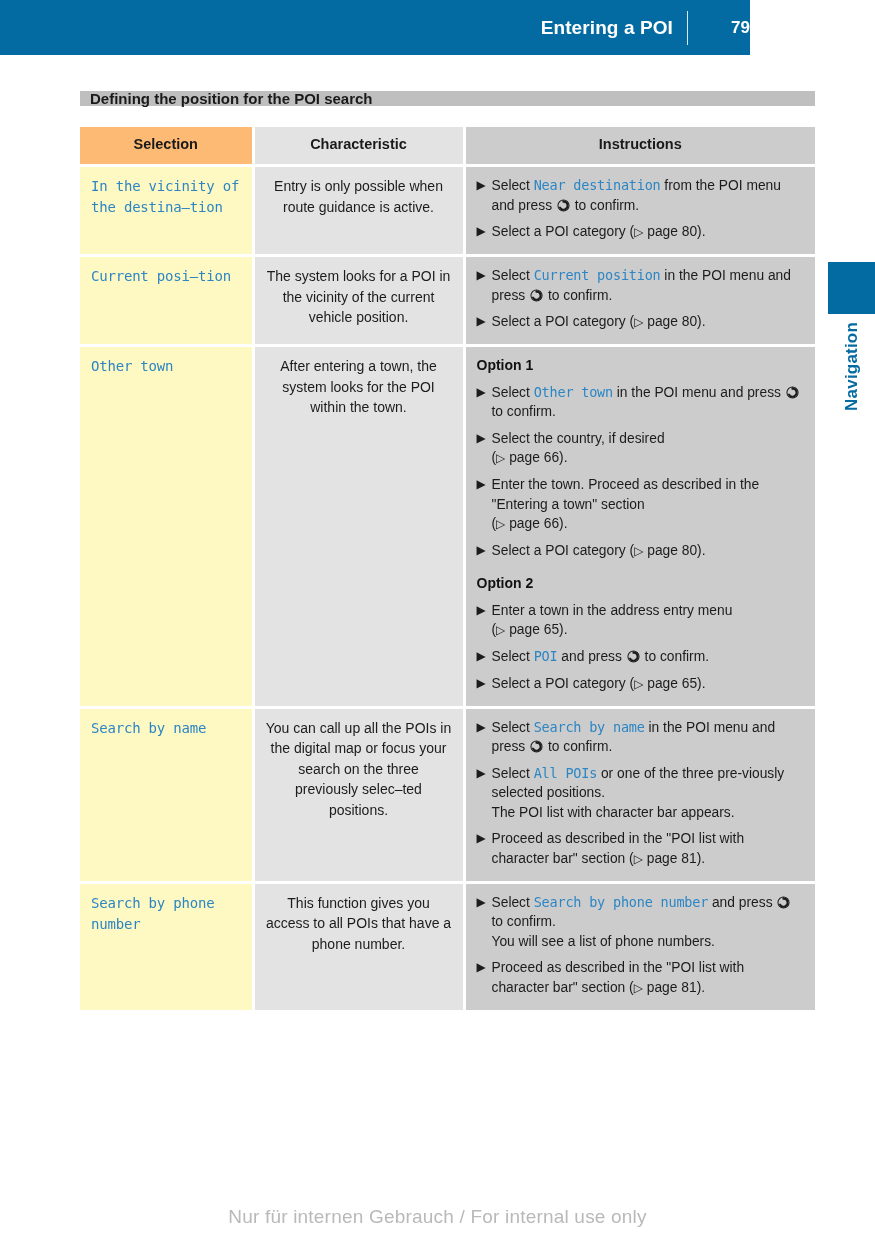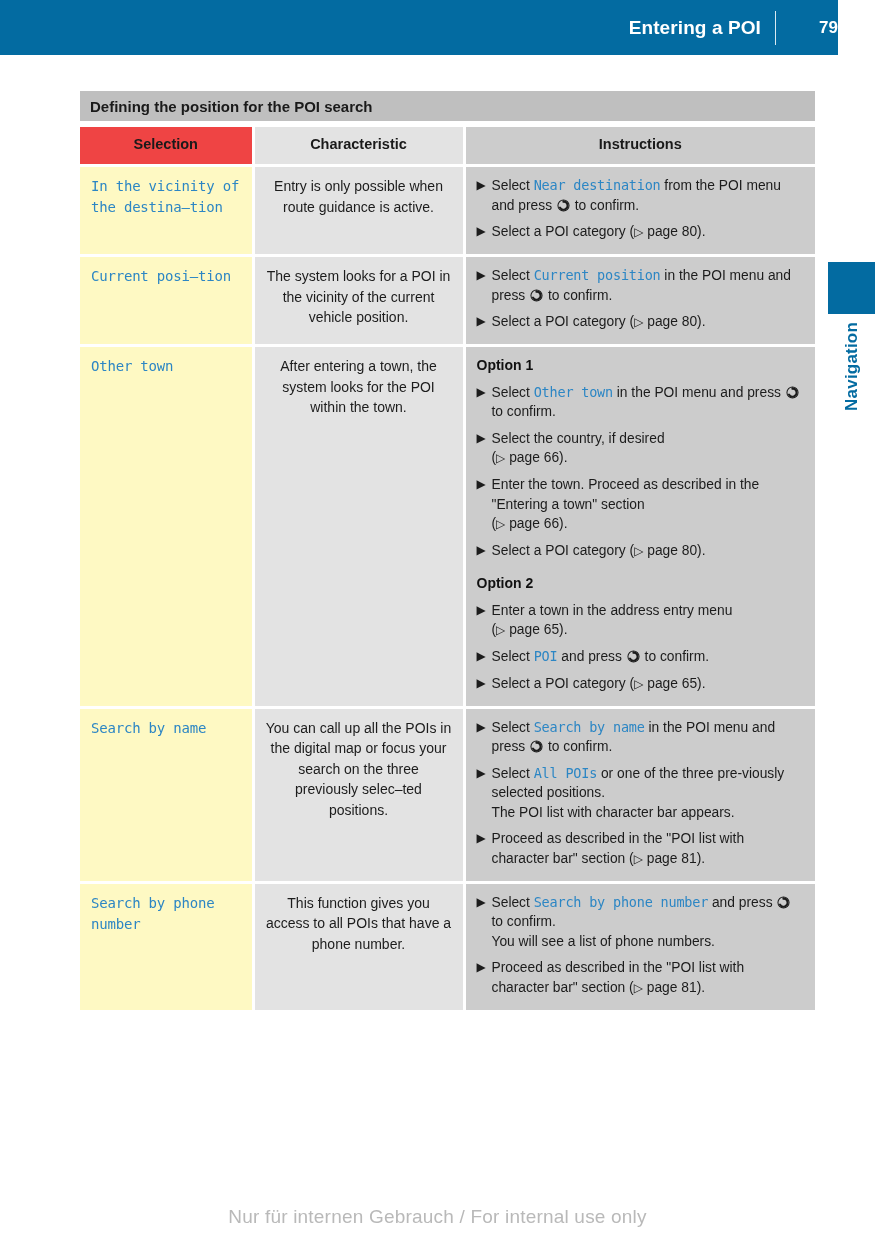--- a/index.html
+++ b/index.html
@@ -13,21 +13,21 @@
     font-family: "Liberation Sans", sans-serif;
     position: relative;
     overflow: hidden;
   }
 
   
   .page-header {
     position: absolute;
     top: 0;
     left: 0;
-    width: 838px;
+    width: 750px;
     height: 55px;
     background: #036ba1;
     display: flex;
     align-items: center;
     justify-content: flex-end;
   }
   .header-title {
     color: #ffffff;
     font-size: 19px;
     font-weight: bold;
@@ -75,21 +75,21 @@
     letter-spacing: 0.2px;
     white-space: nowrap;
   }
 
   
   .section-title {
     position: absolute;
     left: 80px;
     top: 91px;
     width: 735px;
-    height: 30px;
+    height: 15px;
     background: #bfbfbf;
     display: flex;
     align-items: center;
     box-sizing: border-box;
     padding-left: 10px;
   }
   .section-title span {
     font-size: 15px;
     font-weight: bold;
     color: #1a1a1a;
@@ -126,21 +126,21 @@
   .cell-b { background: #e3e3e3; text-align: center; }
   .cell-c { background: #cccccc; }
 
   thead th {
     font-size: 14.5px;
     font-weight: bold;
     color: #1a1a1a;
     padding-top: 8px;
     padding-bottom: 9px;
   }
-  thead th.cell-a { background: #ef4444; }
+  thead th.cell-a { background: #fdba74; }
   thead th.cell-b { background: #e3e3e3; }
   thead th.cell-c { background: #cccccc; }
 
   
   .term {
     font-family: "DejaVu Sans Mono", monospace;
     color: #2c86c4;
     font-size: 13.5px;
     letter-spacing: -0.2px;
   }

